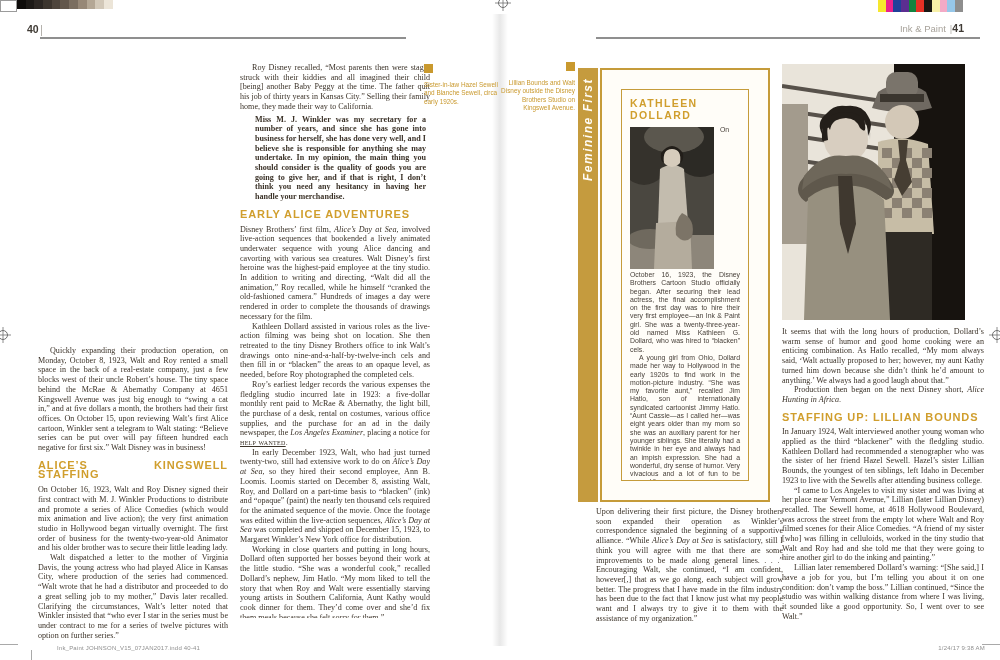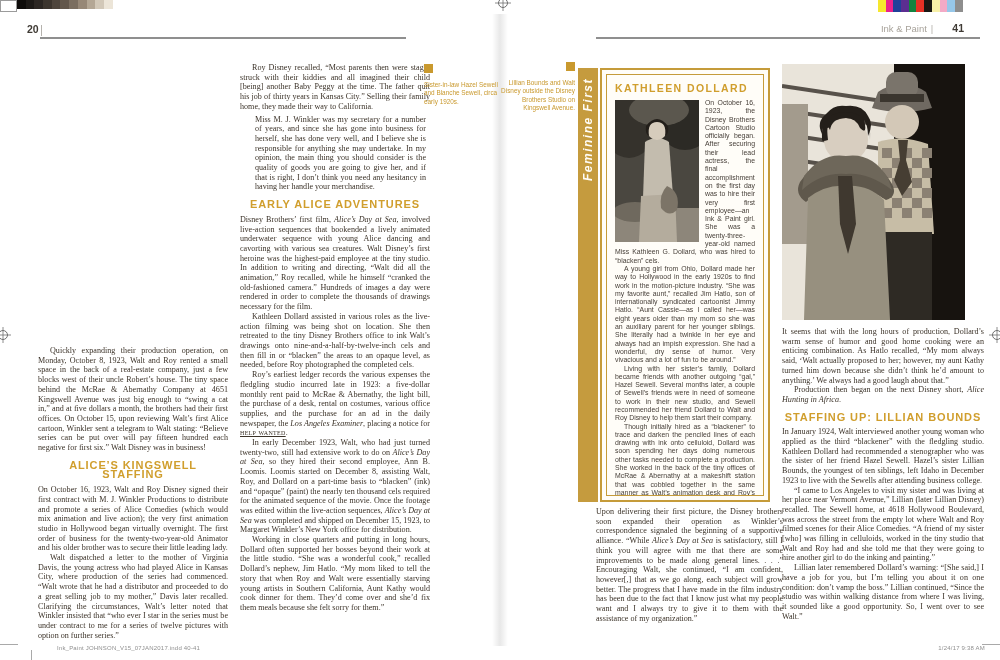--- a/index.html
+++ b/index.html
@@ -16,46 +16,46 @@
   .reg{position:absolute;width:16px;height:16px;}
   .crop{position:absolute;background:#a9a9a9;}
   .slug{position:absolute;font-family:"Liberation Sans",sans-serif;font-size:6px;color:#8f8f8f;letter-spacing:0.2px;}
   .gutter{left:492px;top:14px;width:16px;height:632px;
           background:linear-gradient(to right,rgba(0,0,0,0) 0%,rgba(0,0,0,0.09) 50%,rgba(0,0,0,0) 100%);}
   
   .folio{font-family:"Liberation Sans",sans-serif;font-weight:bold;font-size:10.5px;color:#3f3a34;}
   .head-rule{position:absolute;height:2px;background:#8f8f8f;}
   .vbar{position:absolute;width:1px;background:#b5b2ad;}
   .rh-right{font-family:"Liberation Sans",sans-serif;font-size:9.5px;color:#a8a39b;text-align:right;}
-  .rh-right .folio{margin-left:19px;}
+  .rh-right .folio{margin-left:0;}
   .rh-right .sep{color:#b5b2ad;margin-left:4px;}
   
   .body-text{font-size:8.1px;line-height:9.7px;text-align:justify;color:#3b3228;}
   .paras p{margin:0;text-indent:12px;}
   .flush-first p:first-child{text-indent:0;}
   .quote{margin:3px 4px 3px 15px;}
-  .quote p{text-indent:0;}
+  .quote p{text-indent:0;font-weight:bold;}
   .col-heading{font-family:"Liberation Sans",sans-serif;font-weight:bold;font-size:11px;
-               letter-spacing:0.9px;color:#d09e2d;text-align:center;margin:8px 0 5px 0;}
+               letter-spacing:0.9px;color:#d09e2d;margin:8px 0 5px 0;}
   .sc{font-variant:small-caps;letter-spacing:0.3px;text-decoration:underline;}
   
   .caption{font-family:"Liberation Sans",sans-serif;font-size:6.4px;line-height:8.6px;color:#c9992e;}
   .cap-square{width:9px;height:9px;background:#c9992e;display:inline-block;}
   .cap1{left:424px;top:64px;width:76px;}
   .cap2{left:501px;top:62px;width:74px;text-align:right;}
   .cap-text{margin-top:5px;}
   
   .banner{left:578px;top:68px;width:20px;height:434px;background:#c59b3e;
           display:flex;justify-content:center;align-items:flex-start;}
   .banner-text{writing-mode:vertical-rl;transform:rotate(180deg);color:#fffdf6;
                font-family:"Liberation Sans",sans-serif;font-weight:bold;font-style:italic;
                font-size:12px;letter-spacing:1.5px;padding-bottom:10px;white-space:nowrap;}
   
   .sb-outer{left:600px;top:68px;width:170px;height:434px;border:2px solid #c59b3a;
-            padding:4px;box-sizing:border-box;background:#fffdf8;}
+            padding:19px;box-sizing:border-box;background:#fffdf8;}
   .sb-inner{border:1px solid #c59b3a;width:100%;height:100%;box-sizing:border-box;
             padding:7px 8px;overflow:hidden;}
   .sb-title{font-family:"Liberation Sans",sans-serif;font-weight:bold;font-size:10.5px;
             letter-spacing:1.4px;color:#d09e2d;margin:0 0 5px 0;}
   .sb-text{font-family:"Liberation Sans",sans-serif;font-size:6.9px;line-height:8.3px;
            text-align:justify;color:#48413a;}
   .sb-text p{margin:0;text-indent:9px;}
   .sb-photo{float:left;width:84px;height:142px;margin:1px 6px 2px 0;}
   
   .col1{left:38px;top:346px;width:190px;}
@@ -89,21 +89,21 @@
 </svg>
 <div class="crop" style="left:0;top:644px;width:18px;height:1px;"></div>
 <div class="crop" style="left:31px;top:650px;width:1px;height:10px;"></div>
 <div class="crop" style="left:982px;top:644px;width:18px;height:1px;"></div>
 
 <div class="slug" style="left:57px;top:645px;">Ink_Paint JOHNSON_V15_07JAN2017.indd    40-41</div>
 <div class="slug" style="left:880px;top:645px;width:105px;text-align:right;">1/24/17   9:38 AM</div>
 
 <div class="abs gutter"></div>
 
-<div class="abs folio" style="left:27px;top:23px;">20</div>
+<div class="abs folio" style="left:27px;top:23px;">40</div>
 <div class="vbar" style="left:41px;top:25px;height:11px;"></div>
 <div class="head-rule" style="left:40px;top:37px;width:366px;"></div>
 
 <div class="abs body-text col1">
   <div class="paras">
       <p>Quickly expanding their production operation, on Monday, October 8, 1923, Walt and Roy rented a small space in the back of a real-estate company, just a few blocks west of their uncle Robert’s house. The tiny space behind the McRae &amp; Abernathy Company at 4651 Kingswell Avenue was just big enough to “swing a cat in,” and at five dollars a month, the brothers had their first offices. On October 15, upon reviewing Walt’s first Alice cartoon, Winkler sent a telegram to Walt stating: “Believe series can be put over will pay fifteen hundred each negative for first six.” Walt Disney was in business!</p>
     </div>
   <div class="col-heading">ALICE’S KINGSWELL STAFFING</div>
   <div class="paras flush-first">
       <p>On October 16, 1923, Walt and Roy Disney signed their first contract with M. J. Winkler Productions to distribute and promote a series of Alice Comedies (which would mix animation and live action); the very first animation studio in Hollywood began virtually overnight. The first order of business for the twenty-two-year-old Animator and his older brother was to secure their little leading lady.</p>

